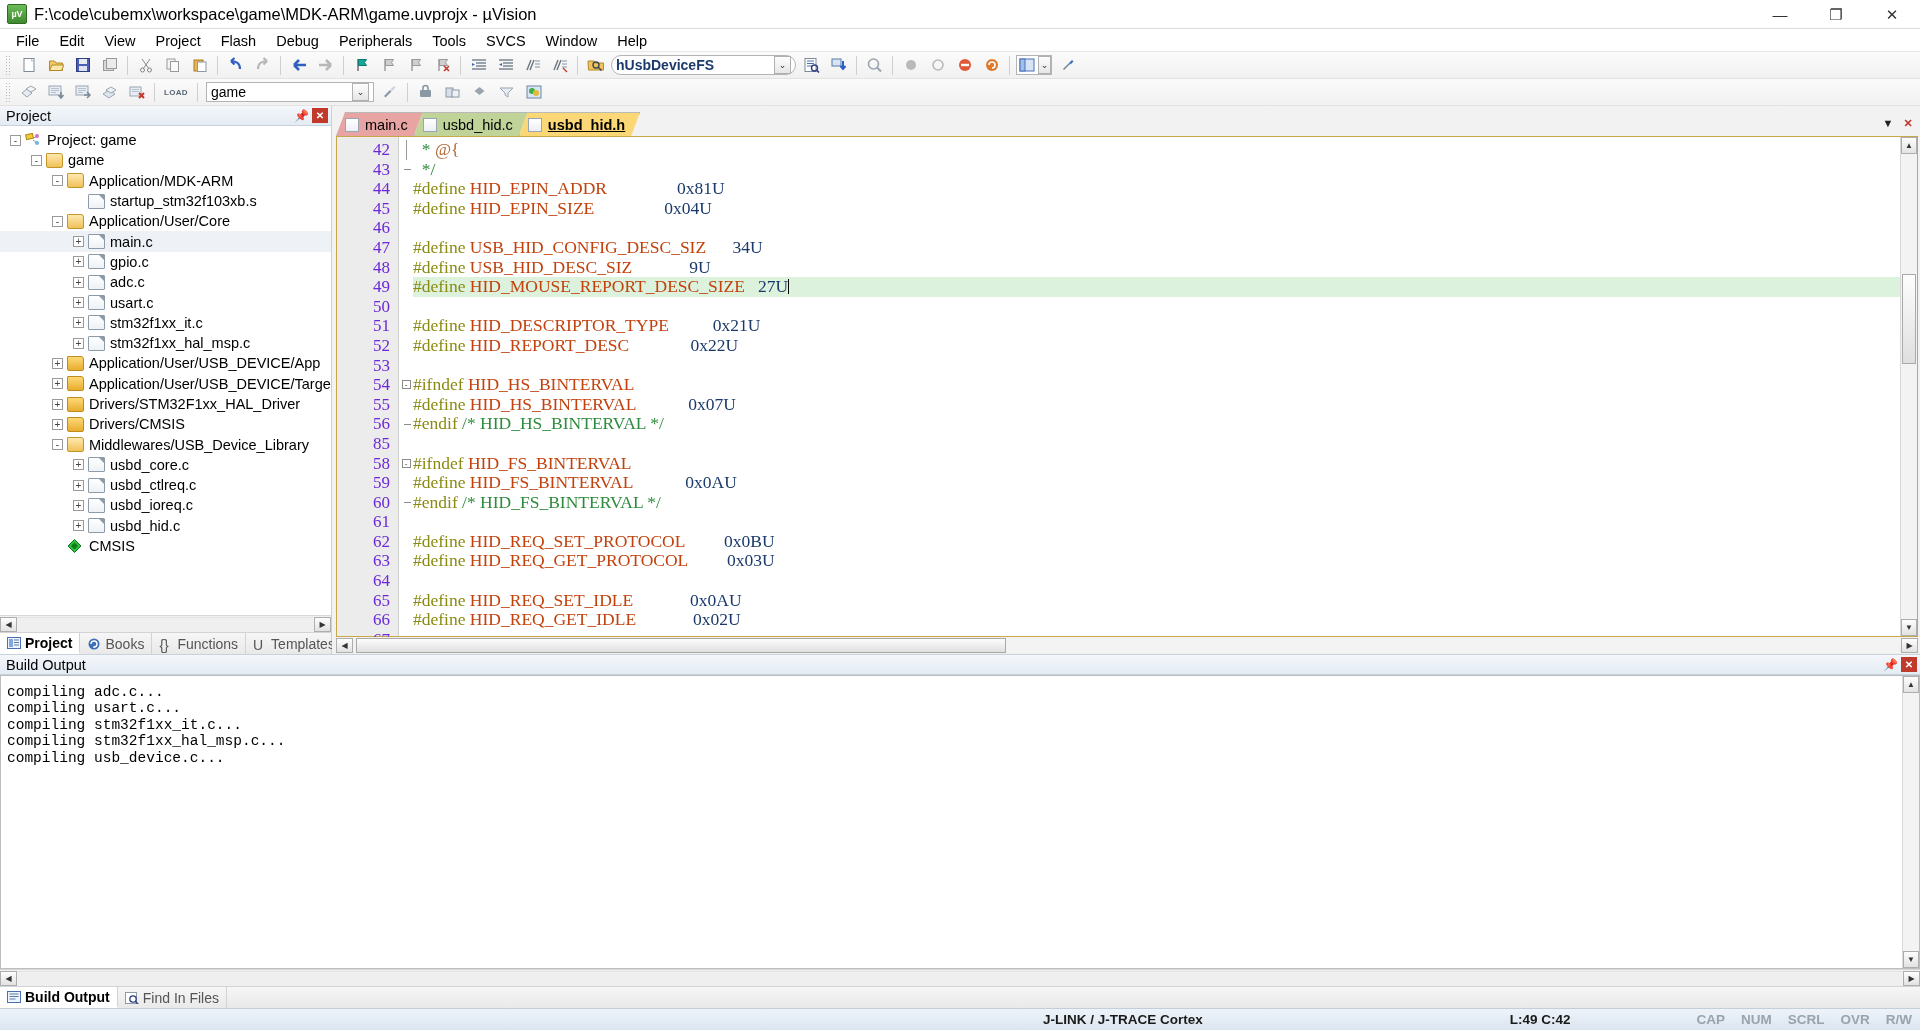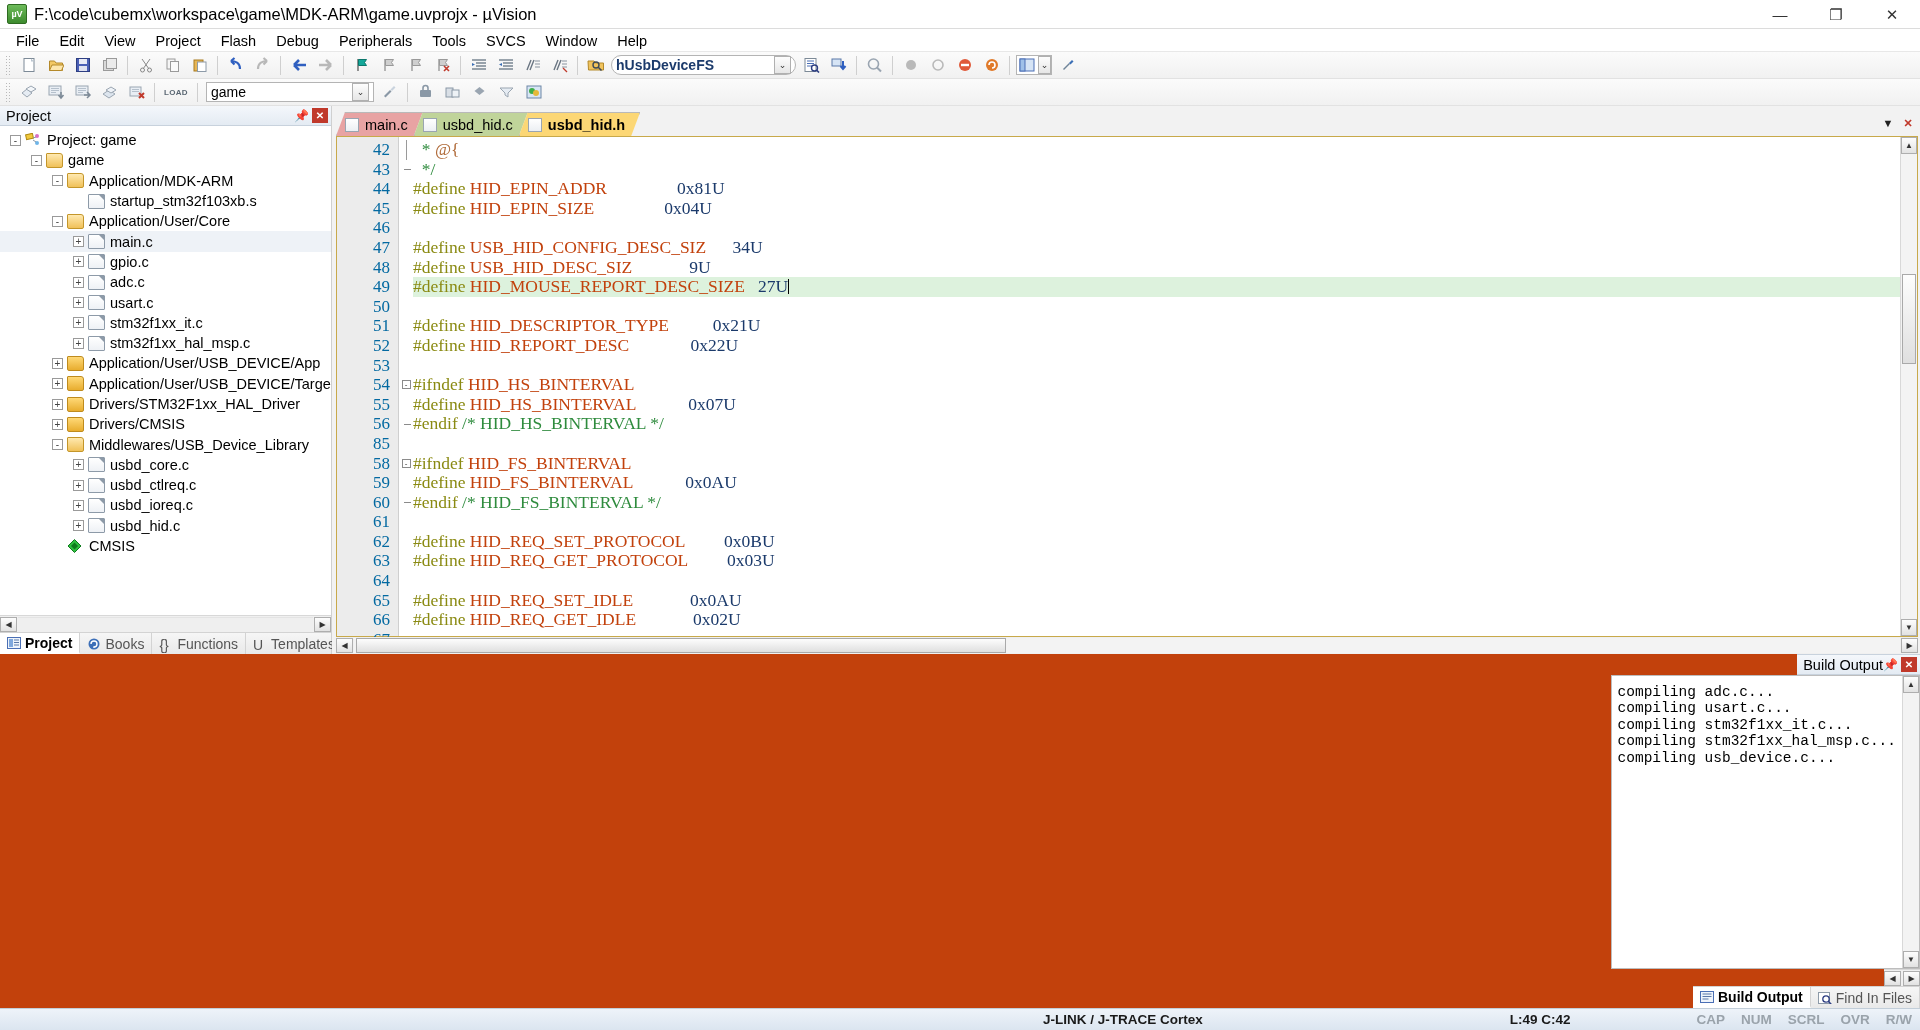--- a/index.html
+++ b/index.html
@@ -105,30 +105,30 @@
 
   
   .editpane { flex:1 1 auto; display:flex; flex-direction:column; min-width:0;
               background:#f2f2f2; padding:4px 2px 0 4px; }
   .tabstrip { height:26px; flex:0 0 26px; display:flex; align-items:flex-end; position:relative; }
   .etab { height:24px; display:flex; align-items:center; padding:0 14px 0 8px; margin-right:-9px;
           font-size:14.5px; border:1px solid #b9b9b9; border-bottom:none;
           clip-path:polygon(0 100%, 9px 0, 100% 0, calc(100% - 9px) 100%); }
   .etab .eico { width:14px; height:14px; margin-right:6px; flex:0 0 14px;
                 background:linear-gradient(#fff,#eceff3); border:1px solid #9aa5b1; }
-  .etab.active { z-index:5; font-weight:bold; }
+  .etab.active { z-index:5; font-weight:bold; text-decoration:underline; }
   .tabstrip .tabbtns { margin-left:auto; display:flex; align-items:center; padding-bottom:4px; }
   .tabbtn { width:20px; height:18px; display:flex; align-items:center; justify-content:center;
             font-size:11px; color:#222; }
   .tabbtn.close { color:#c0392b; font-weight:bold; }
   .editor { flex:1 1 auto; display:flex; min-height:0; border:1px solid #c8a94a; background:#fff; }
   .gutter { width:62px; flex:0 0 62px; background:#ececec; border-right:1px solid #cfcfcf;
             text-align:right; padding-top:3px; }
   .gutter .ln { height:19.6px; font-family:"Liberation Serif", serif; font-size:17px;
-                color:#0369a1; padding-right:8px; line-height:19.6px; }
+                color:#6d28d9; padding-right:8px; line-height:19.6px; }
   .foldcol { width:14px; flex:0 0 14px; background:#fff; padding-top:3px; position:relative; }
   .foldmark { height:19.6px; display:flex; align-items:center; justify-content:center; }
   .foldbox { width:9px; height:9px; border:1px solid #8b8b8b; background:#fff;
              font-size:8px; line-height:7px; text-align:center; color:#333; }
   .foldline { width:1px; height:19.6px; background:#9a9a9a; margin:0 auto; }
   .code { flex:1 1 auto; position:relative; overflow:hidden; padding-top:3px; background:#fff; }
   .cl { height:19.6px; line-height:19.6px; font-family:"Liberation Serif", serif;
         font-size:17.5px; white-space:pre; color:#111; }
   .cl.hl { background:#ddf2dd; }
   .kw   { color:#8a8a12; }
@@ -145,21 +145,21 @@
   .vs-track { flex:1 1 auto; background:#f3f3f3; position:relative; }
   .vs-thumb { position:absolute; left:1px; right:1px; top:120px; height:90px;
               background:linear-gradient(#fdfdfd,#dfdfdf); border:1px solid #a9a9a9; }
   .editor-hscroll { height:17px; flex:0 0 17px; display:flex; align-items:center;
                     background:#f0f0f0; }
   .eh-track { flex:1 1 auto; height:15px; background:#f3f3f3; position:relative; margin:0 1px; }
   .eh-thumb { position:absolute; left:2px; width:650px; top:0; bottom:0;
               background:linear-gradient(#fdfdfd,#dfdfdf); border:1px solid #a9a9a9; }
 
   
-  .lower { flex:1 1 auto; display:flex; flex-direction:column; min-height:0; background:#c2410c;align-items:flex-end; }
+  .lower { flex:1 1 auto; display:flex; flex-direction:column; min-height:0; background:#c2410c; }
   .bo-header { height:21px; flex:0 0 21px; display:flex; align-items:center;
                background:linear-gradient(#f4f7fb,#e4ebf3); border-top:1px solid #c8d2dd;
                border-bottom:1px solid #c8d2dd; padding-left:6px; font-size:14.5px; }
   .bo-body { flex:1 1 auto; display:flex; min-height:0; border:1px solid #bdbdbd;
              margin:0 0 0 0; background:#fff; }
   .bo-text { flex:1 1 auto; padding:8px 6px; overflow:hidden; }
   .bo-line { font-family:"Liberation Mono", monospace; font-size:14.5px; color:#000;
              line-height:16.4px; white-space:pre; }
   .bo-hscroll { height:17px; flex:0 0 17px; display:flex; align-items:center; background:#f0f0f0;
                 border-top:1px solid #d8d8d8; }

